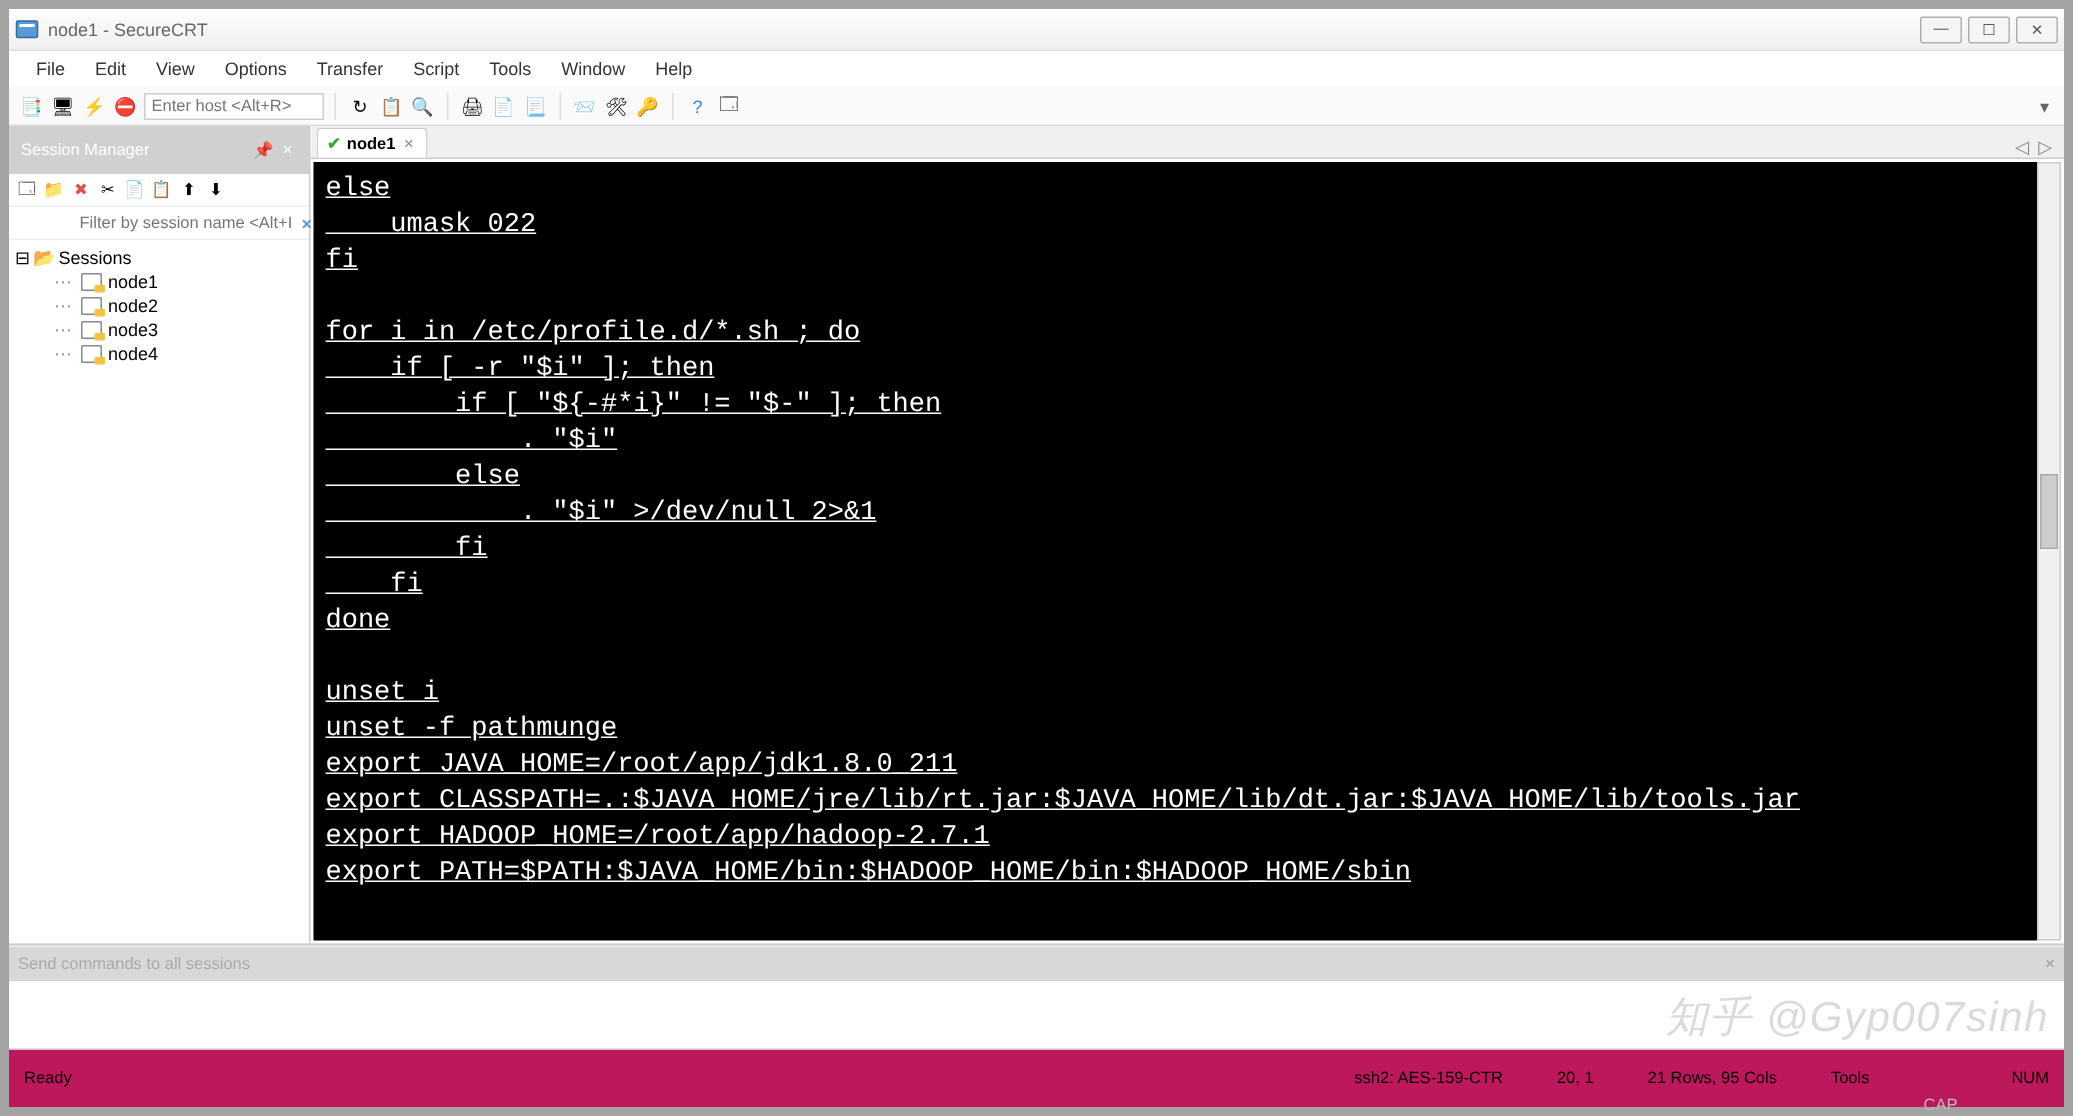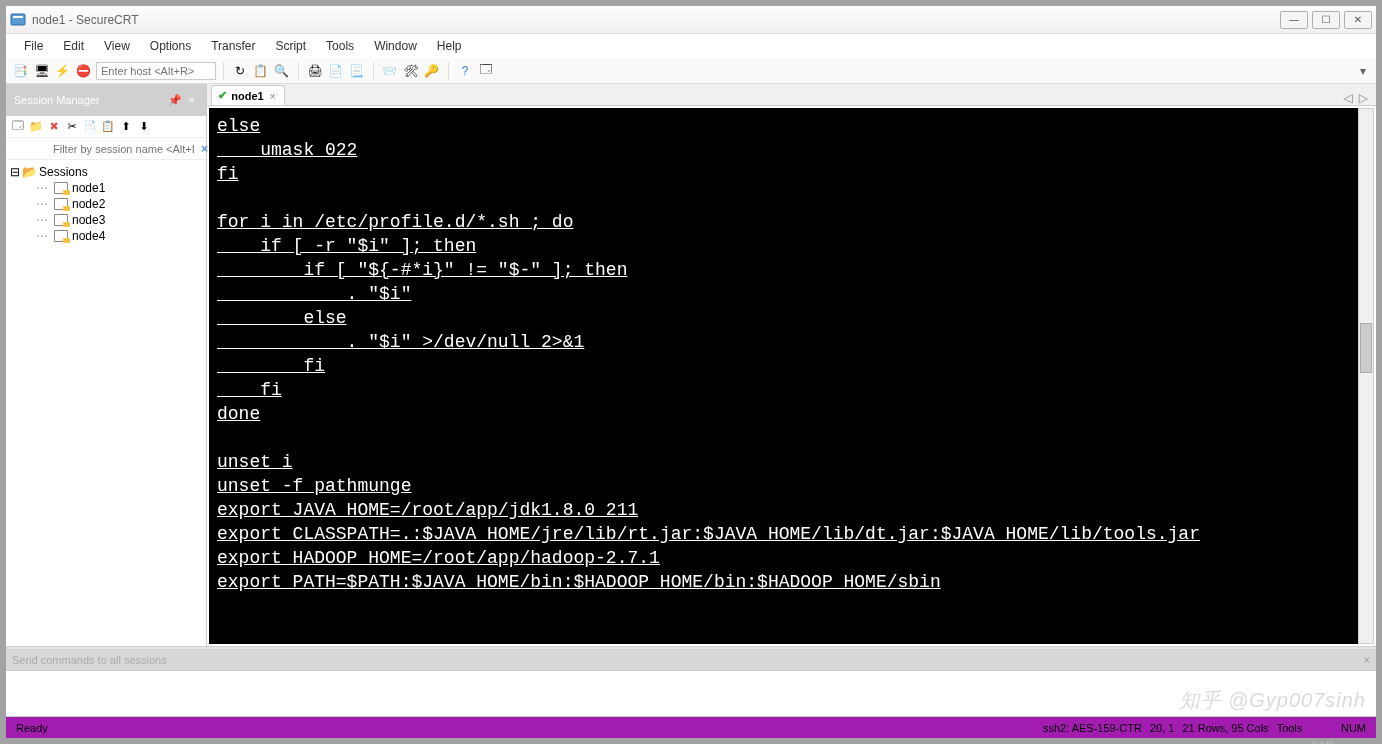--- a/index.html
+++ b/index.html
@@ -42,22 +42,22 @@
 .tabbar .nav { margin-left: auto; display: flex; gap: 6px; padding-right: 8px; color: #888; }
 .tabbar .nav span { cursor: pointer; }
 .terminal-wrap { flex: 1; position: relative; background: #000; margin: 2px 18px 2px 2px; }
 .terminal { position: absolute; inset: 0; padding: 6px 8px; color: #fff; font-family: "Consolas","Courier New",monospace; font-size: 18px; line-height: 24px; white-space: pre; overflow: hidden; text-decoration: underline; }
 .vscroll { position: absolute; right: 2px; top: 24px; bottom: 2px; width: 16px; background: #f0f0f0; border: 1px solid #ccc; }
 .vscroll .thumb { position: absolute; left: 1px; right: 1px; top: 40%; height: 50px; background: #cdcdcd; border: 1px solid #aaa; }
 .bottom-sep { height: 4px; background: #e5e5e5; border-top: 1px solid #ccc; border-bottom: 1px solid #ccc; }
 .cmdbar { height: 20px; background: #d8d8d8; display: flex; align-items: center; padding: 0 6px; color: #aaa; font-size: 11px; }
 .cmdbar .spacer { flex: 1; }
 .cmdinput { height: 46px; border-top: 1px solid #ccc; background: #fff; position: relative; }
-.watermark { position: absolute; right: 10px; bottom: 2px; font-size: 20px; color: rgba(150,150,150,0.35); font-style: italic; font-weight: 500; letter-spacing: 1px; pointer-events: none; }
-.statusbar { height: 22px; border-top: 1px solid #ccc; display: flex; align-items: center; padding: 0 10px; font-size: 11px; background: #a21caf; gap: 8px; }
+.watermark { position: absolute; right: 10px; bottom: 2px; font-size: 28px; color: rgba(150,150,150,0.35); font-style: italic; font-weight: 500; letter-spacing: 1px; pointer-events: none; }
+.statusbar { height: 39px; border-top: 1px solid #ccc; display: flex; align-items: center; padding: 0 10px; font-size: 11px; background: #be185d; gap: 36px; }
 .statusbar .spacer { flex: 1; }
 .statusbar .seg { white-space: nowrap; }
 .cap { color: #bbb; margin-top: 36px; }
 </style>
 </head>
 <body>
 
 <div class="window">
 
   <div class="titlebar">

